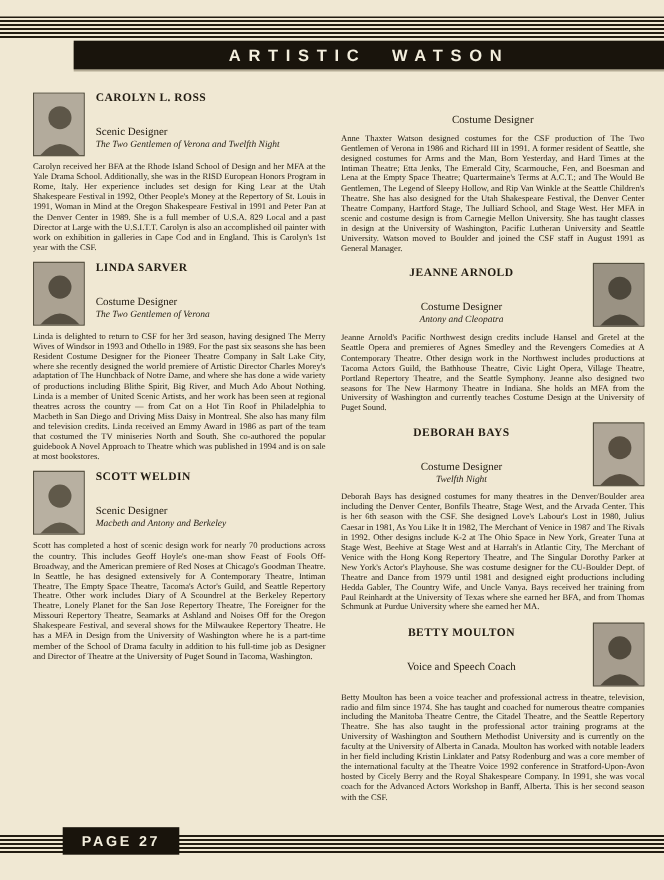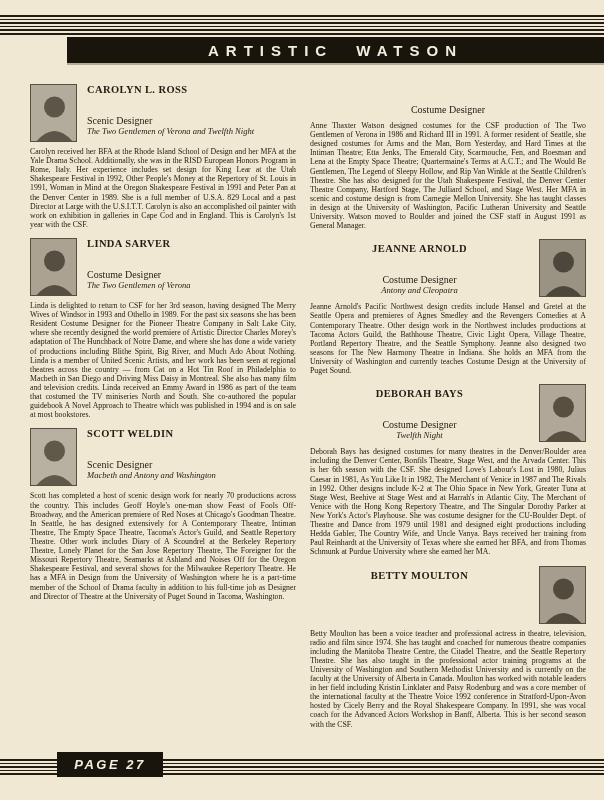--- a/index.html
+++ b/index.html
@@ -48,21 +48,21 @@
     font-size:7.8px; line-height:1.17; text-align:justify;
     color:#262015;
   }
   .footer-stripes { position:absolute; left:0; top:759px; width:604px; height:18px; }
   .page-number-box {
     position:absolute; left:57px; top:752px; width:106px; height:25px;
     background:#19140c; color:#f3eedd;
     display:flex; align-items:center; justify-content:center;
   }
   .page-number-box span {
-    font-size:13px; font-weight:bold; font-style:italic; letter-spacing:2.5px;
+    font-size:13px; font-weight:bold; letter-spacing:2.5px;
   }
 </style>
 </head>
 <body>
 
 <div class="top-stripes stripes"></div>
 
 <div class="title-banner">
   <span>ARTISTIC WATSON</span>
 </div>
@@ -112,21 +112,21 @@
         <div class="photo">
           <svg viewBox="0 0 47 58" width="47" height="58">
             <rect width="47" height="58" fill="#b8b0a1"></rect>
             <circle cx="23.5" cy="22" r="10.5" fill="#60594a"></circle>
             <path d="M4 58 Q23.5 34 43 58 Z" fill="#60594a"></path>
           </svg>
         </div>
         <div class="bio-id">
           <h2>SCOTT WELDIN</h2>
           <div class="role">Scenic Designer</div>
-          <div class="shows">Macbeth and Antony and Washington</div>
+          <div class="shows">Macbeth and Antony and Berkeley</div>
         </div>
       </header>
       <p class="bio-text">Scott has completed a host of scenic design work for nearly 70 productions across the country. This includes Geoff Hoyle's one-man show Feast of Fools Off-Broadway, and the American premiere of Red Noses at Chicago's Goodman Theatre. In Seattle, he has designed extensively for A Contemporary Theatre, Intiman Theatre, The Empty Space Theatre, Tacoma's Actor's Guild, and Seattle Repertory Theatre. Other work includes Diary of A Scoundrel at the Berkeley Repertory Theatre, Lonely Planet for the San Jose Repertory Theatre, The Foreigner for the Missouri Repertory Theatre, Seamarks at Ashland and Noises Off for the Oregon Shakespeare Festival, and several shows for the Milwaukee Repertory Theatre. He has a MFA in Design from the University of Washington where he is a part-time member of the School of Drama faculty in addition to his full-time job as Designer and Director of Theatre at the University of Puget Sound in Tacoma, Washington.</p>
     </section>
 
   </div>
 
   <div class="col-right">
 
     <section class="bio">
@@ -178,20 +178,21 @@
       <header class="bio-header ph-right">
         <div class="photo">
           <svg viewBox="0 0 47 58" width="47" height="58">
             <rect width="47" height="58" fill="#a69d8e"></rect>
             <circle cx="23.5" cy="22" r="10.5" fill="#514a3d"></circle>
             <path d="M4 58 Q23.5 34 43 58 Z" fill="#514a3d"></path>
           </svg>
         </div>
         <div class="bio-id">
           <h2>BETTY MOULTON</h2>
+          <div class="role">Voice and Speech Coach</div>
         </div>
       </header>
       <p class="bio-text">Betty Moulton has been a voice teacher and professional actress in theatre, television, radio and film since 1974. She has taught and coached for numerous theatre companies including the Manitoba Theatre Centre, the Citadel Theatre, and the Seattle Repertory Theatre. She has also taught in the professional actor training programs at the University of Washington and Southern Methodist University and is currently on the faculty at the University of Alberta in Canada. Moulton has worked with notable leaders in her field including Kristin Linklater and Patsy Rodenburg and was a core member of the international faculty at the Theatre Voice 1992 conference in Stratford-Upon-Avon hosted by Cicely Berry and the Royal Shakespeare Company. In 1991, she was vocal coach for the Advanced Actors Workshop in Banff, Alberta. This is her second season with the CSF.</p>
     </section>
 
   </div>
 
 </div>
 
 <div class="footer-stripes stripes"></div>

